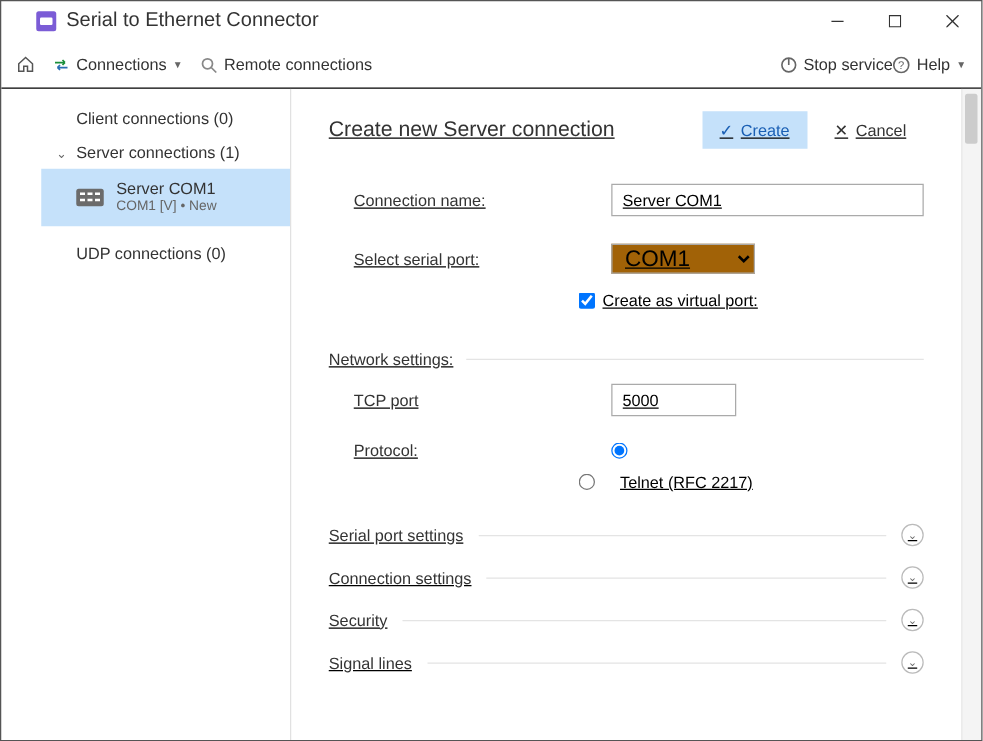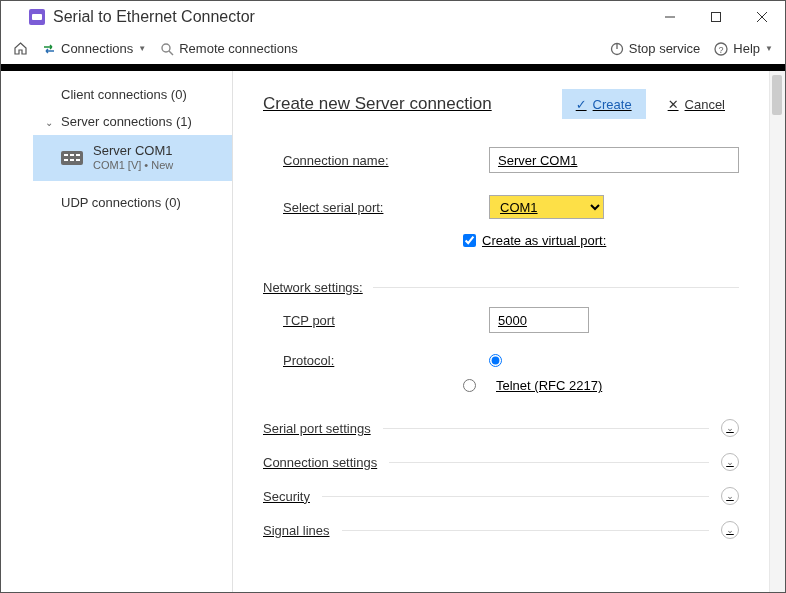--- a/index.html
+++ b/index.html
@@ -2,23 +2,23 @@
 <html><head>
 <meta charset="utf-8">
 <style>
 * { margin:0; padding:0; box-sizing:border-box; font-family:"Segoe UI",Arial,sans-serif; }
 body { background:#fff; width:786px; height:593px; border:1px solid #555; overflow:hidden; display:flex; flex-direction:column; }
 .titlebar { height:32px; display:flex; align-items:center; padding-left:8px; font-size:16px; color:#333;margin-left:20px; }
 .titlebar .app-icon { width:16px; height:16px; background:#7b5cd6; border-radius:2px; display:flex; align-items:center; justify-content:center; margin-right:8px; }
 .titlebar .app-icon span { width:10px; height:6px; background:#fff; border-radius:1px; }
 .titlebar .spacer { flex:1; }
 .winbtn { width:46px; height:32px; display:flex; align-items:center; justify-content:center; font-size:11px; }
-.toolbar { height:38px; border-bottom:7px solid #000000; display:flex; align-items:center; padding:0 12px; font-size:13px; color:#333; }
+.toolbar { height:38px; border-bottom:1px solid #000000; display:flex; align-items:center; padding:0 12px; font-size:13px; color:#333; }
 .toolbar .tb-item { display:flex; align-items:center; gap:5px; margin-right:14px; }
-.toolbar .tb-right { margin-left:auto; display:flex; align-items:center; gap:14px; }
+.toolbar .tb-right { margin-left:auto; display:flex; align-items:center; }
 .body { flex:1; display:flex; overflow:hidden; }
 .sidebar { width:240px; border-right:1px solid #e1e1e1; padding-top:10px; font-size:13px; color:#333;margin-left:32px; }
 .side-head { padding:6px 16px 6px 28px; position:relative; }
 .side-head.expandable { padding-left:28px; }
 .side-head .chev { position:absolute; left:12px; top:9px; font-size:10px; color:#666; }
 .side-item { padding:8px 12px 8px 28px; display:flex; align-items:center; gap:10px; }
 .side-item.sel { background:#c5e1fa; }
 .port-icon { width:22px; height:14px; background:#6b6b6b; border-radius:2px; position:relative; }
 .port-icon::before, .port-icon::after { content:""; position:absolute; width:4px; height:2px; background:#fff; left:3px; }
 .port-icon::before { top:3px; box-shadow:6px 0 #fff, 12px 0 #fff; }
@@ -29,21 +29,21 @@
 .content { flex:1; overflow-y:auto; padding:0 0 20px 0; }
 .main-head { display:flex; align-items:center; padding:18px 30px 22px 30px; }
 .main-head h2 { font-size:17px; font-weight:400; color:#333; flex:1; }
 .btn { height:30px; padding:0 14px; display:flex; align-items:center; gap:6px; font-size:13px; border:none; background:none; cursor:pointer; }
 .btn.create { background:#c5e1fa; color:#1a5fb4; }
 .btn.create .chk { color:#1a5fb4; }
 .btn.cancel { color:#333; margin-left:8px; }
 .form-row { display:flex; align-items:center; padding:6px 30px 6px 50px; font-size:13px; color:#333;gap:26px; }
 .form-row label { width:180px; }
 .form-row input[type=text] { width:250px; height:26px; border:1px solid #aaa; padding:0 8px; font-size:13px; }
-.form-row select { width:115px; height:24px; border:1px solid #aaa; padding:0 6px; font-size:13px; background:#fde047; }
+.form-row select { width:115px; height:24px; border:1px solid #aaa; padding:0 6px; font-size:18px; background:#a16207; }
 .form-row input.sm { width:100px; }
 .check-row { padding:8px 30px 14px 230px; font-size:13px; display:flex; align-items:center; gap:6px; }
 .section-lbl { padding:18px 30px 6px 30px; font-size:13px; color:#333; display:flex; align-items:center; gap:10px; }
 .section-lbl .line { flex:1; border-top:1px solid #e4e4e4; }
 .radio-row { padding:4px 30px 4px 230px; font-size:13px; display:flex; align-items:center; gap:20px; }
 .collapsible { padding:14px 30px 0 30px; }
 .collapsible .row { display:flex; align-items:center; padding:8px 0; font-size:13px; color:#333; }
 .collapsible .row .line { flex:1; border-top:1px solid #e4e4e4; margin:0 12px; }
 .expand-btn { width:18px; height:18px; border:1px solid #bbb; border-radius:50%; display:flex; align-items:center; justify-content:center; font-size:9px; color:#666; }
 .scrollbar-track { width:16px; background:#f4f4f4; border-left:1px solid #e8e8e8; position:relative; }

